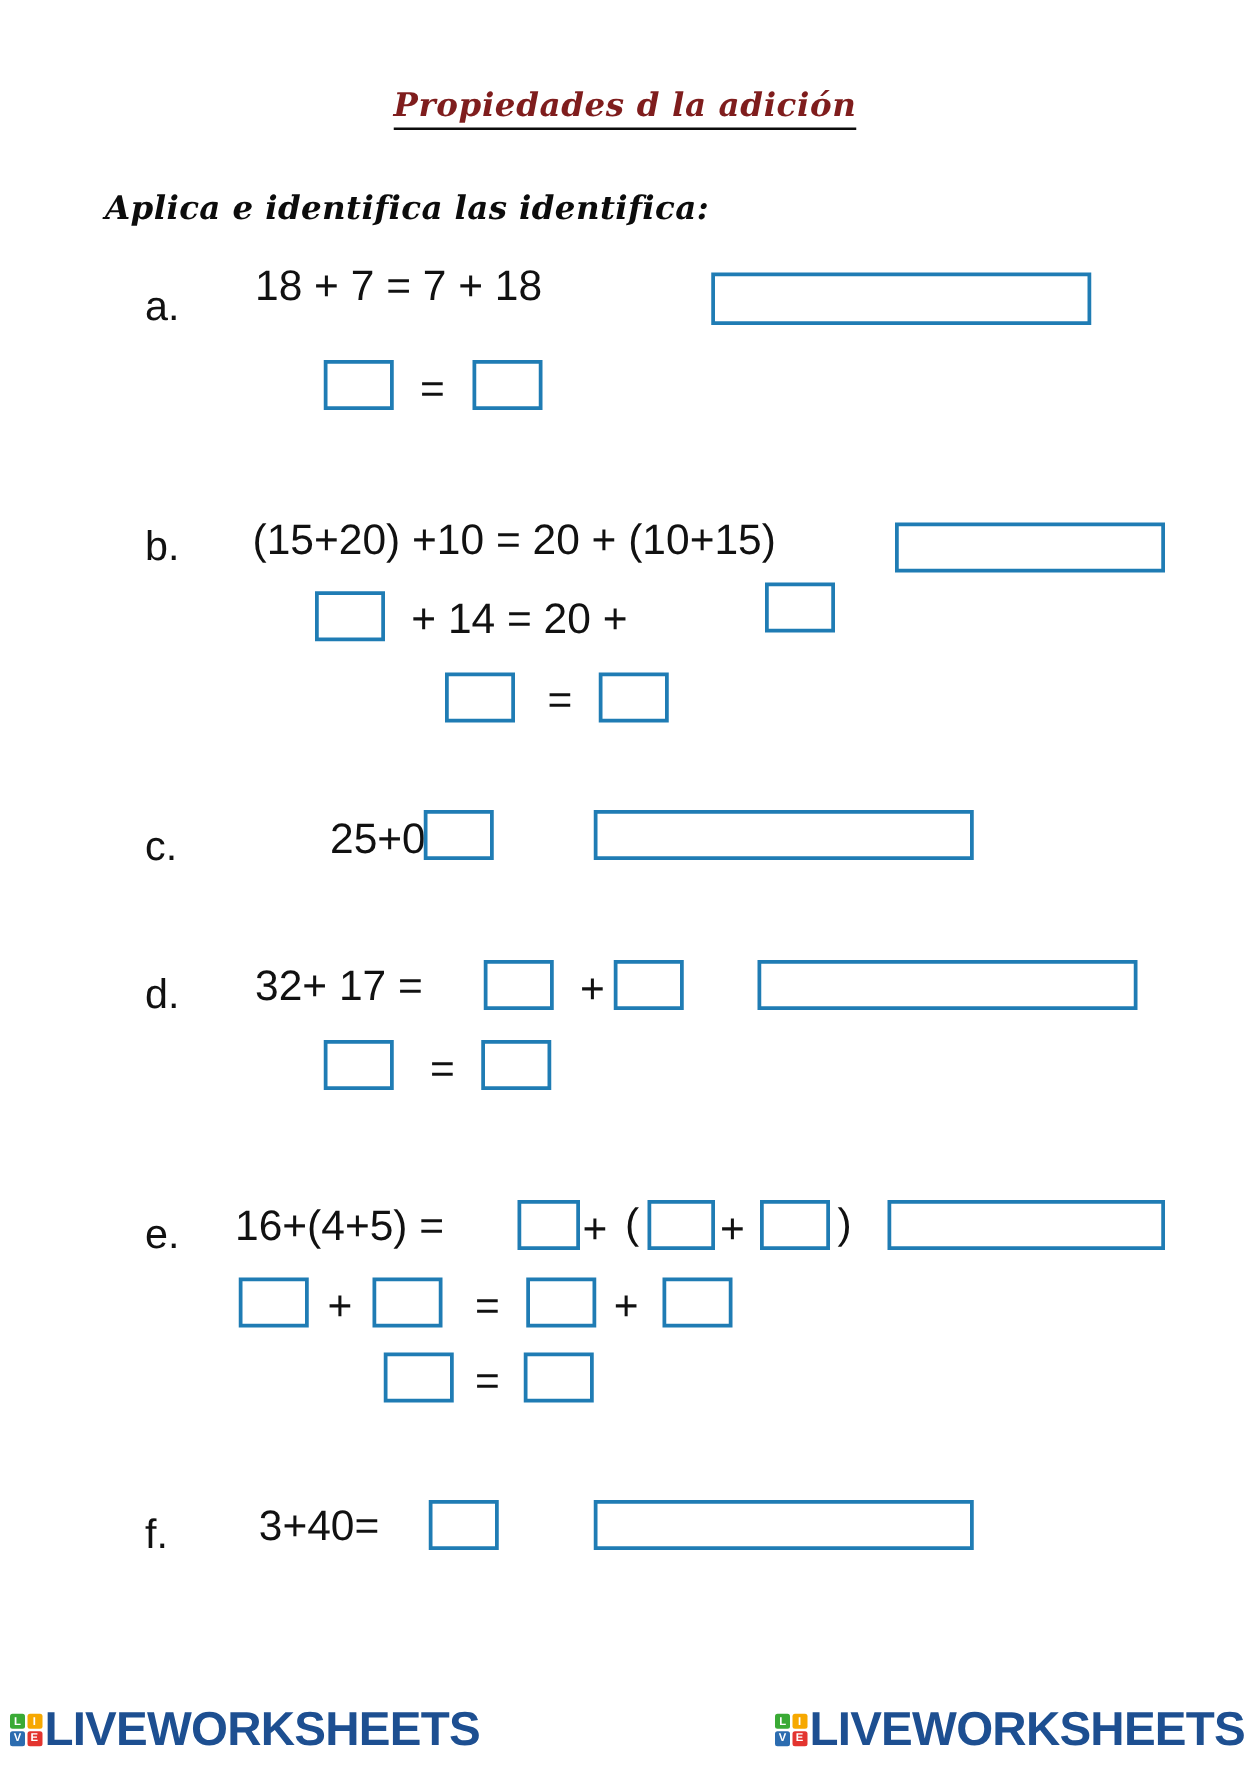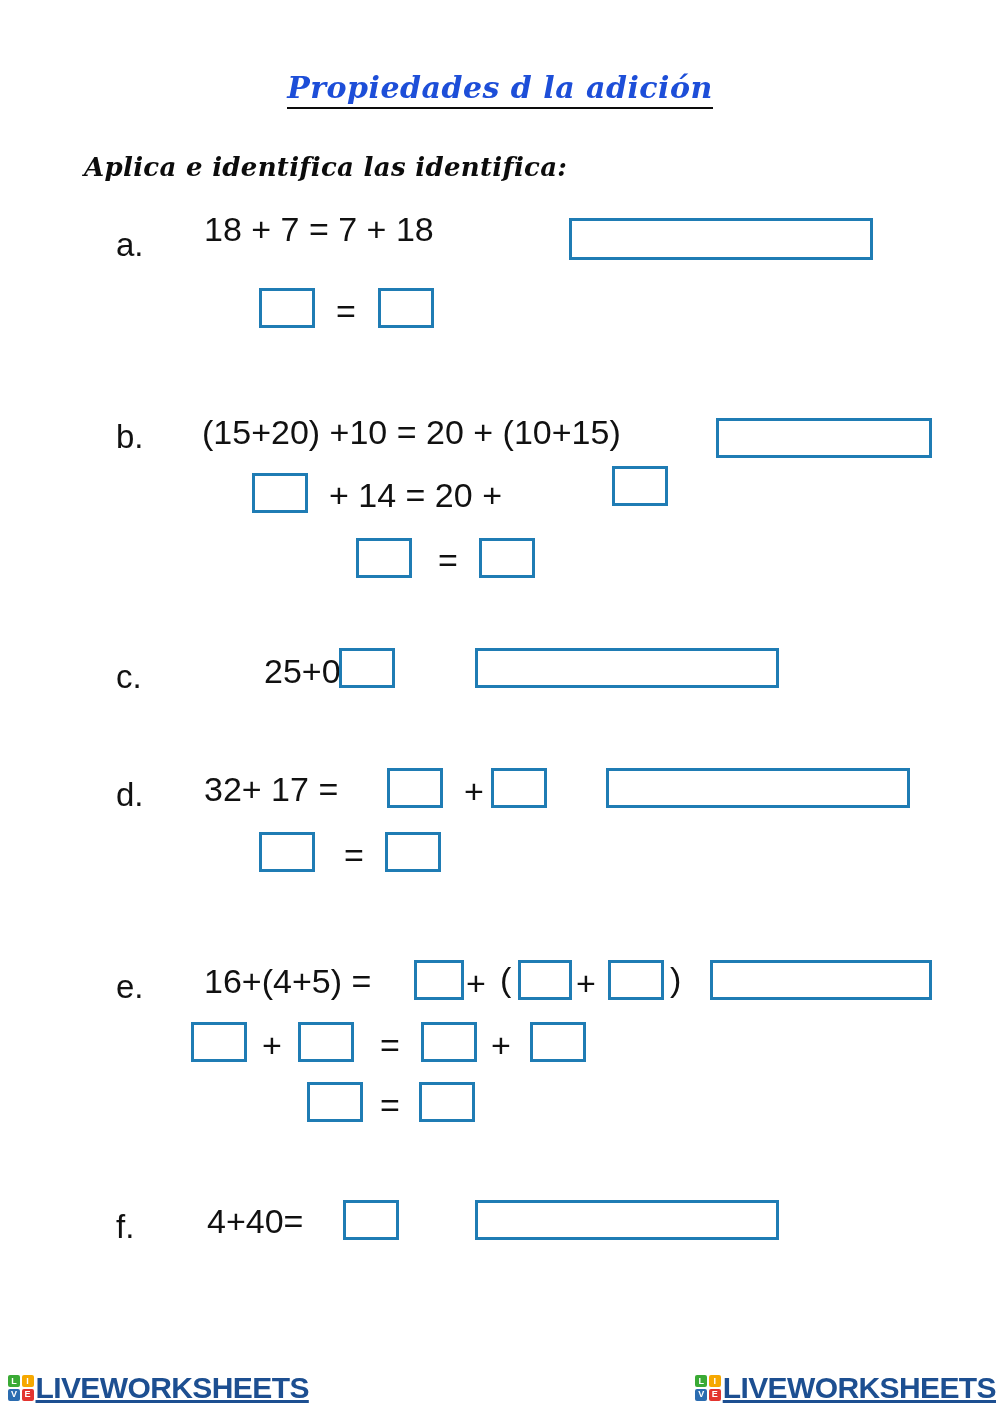--- a/index.html
+++ b/index.html
@@ -22,23 +22,23 @@
     top: 72px;
     left: 0;
     width: 1000px;
     text-align: center;
   }
   .title {
     display: inline-block;
     font-family: "DejaVu Serif", serif;
     font-style: italic;
     font-weight: 700;
-    font-size: 30px;
+    font-size: 26px;
     letter-spacing: 0.5px;
-    color: #1d4ed8;
+    color: #7f1d1d;
     border-bottom: 2.5px solid #0c0c0c;
     padding-bottom: 3px;
     line-height: 1.05;
   }
 
   .instruction {
     position: absolute;
     top: 152px;
     left: 84px;
     font-family: "DejaVu Serif", serif;
@@ -98,25 +98,24 @@
     font-family: "Liberation Sans", sans-serif;
     font-size: 9px;
     font-weight: 700;
     color: #ffffff;
     border-radius: 2px;
     line-height: 1;
   }
   .lw-word {
     font-family: "Liberation Sans", sans-serif;
     font-weight: 700;
-    font-size: 30px;
+    font-size: 38px;
     letter-spacing: -0.6px;
     color: #1d4f91;
     line-height: 1;
-    text-decoration: underline;
   }
 </style>
 </head>
 <body>
 
 <div class="title-wrap">
   <span class="title">Propiedades d la adición</span>
 </div>
 
 <div class="instruction">Aplica e identifica las identifica:</div>
@@ -151,21 +150,21 @@
 <div class="box sm" style="left:387px; top:768px;"></div>
 <div class="mathline" style="left:464px; top:774px;">+</div>
 <div class="box sm" style="left:491px; top:768px;"></div>
 <div class="box" style="left:606px; top:768px; width:304px; height:40px;"></div>
 
 <div class="box sm" style="left:259px; top:832px;"></div>
 <div class="mathline" style="left:344px; top:838px;">=</div>
 <div class="box sm" style="left:385px; top:832px;"></div>
 
 <div class="letter" style="left:116px; top:968px;">e.</div>
-<div class="mathline" style="left:204px; top:964px;">16+(4+5) =</div>
+<div class="mathline" style="left:188px; top:964px;">16+(4+5) =</div>
 <div class="box sm" style="left:414px; top:960px; width:50px;"></div>
 <div class="mathline" style="left:466px; top:966px;">+</div>
 <div class="mathline" style="left:500px; top:962px;">(</div>
 <div class="box sm" style="left:518px; top:960px; width:54px;"></div>
 <div class="mathline" style="left:576px; top:966px;">+</div>
 <div class="box sm" style="left:608px; top:960px; width:56px;"></div>
 <div class="mathline" style="left:670px; top:962px;">)</div>
 <div class="box" style="left:710px; top:960px; width:222px; height:40px;"></div>
 
 <div class="box sm" style="left:191px; top:1022px;"></div>
@@ -174,21 +173,21 @@
 <div class="mathline" style="left:380px; top:1028px;">=</div>
 <div class="box sm" style="left:421px; top:1022px;"></div>
 <div class="mathline" style="left:491px; top:1028px;">+</div>
 <div class="box sm" style="left:530px; top:1022px;"></div>
 
 <div class="box sm" style="left:307px; top:1082px;"></div>
 <div class="mathline" style="left:380px; top:1088px;">=</div>
 <div class="box sm" style="left:419px; top:1082px;"></div>
 
 <div class="letter" style="left:116px; top:1208px;">f.</div>
-<div class="mathline" style="left:207px; top:1204px;">4+40=</div>
+<div class="mathline" style="left:207px; top:1204px;">3+40=</div>
 <div class="box sm" style="left:343px; top:1200px;"></div>
 <div class="box" style="left:475px; top:1200px; width:304px; height:40px;"></div>
 
 <div class="footer-logo left">
   <span class="lw-tiles">
     <span class="lw-tile" style="background:#3aaa35;">L</span>
     <span class="lw-tile" style="background:#f6a800;">I</span>
     <span class="lw-tile" style="background:#2b6cb0;">V</span>
     <span class="lw-tile" style="background:#e3342f;">E</span>
   </span>

